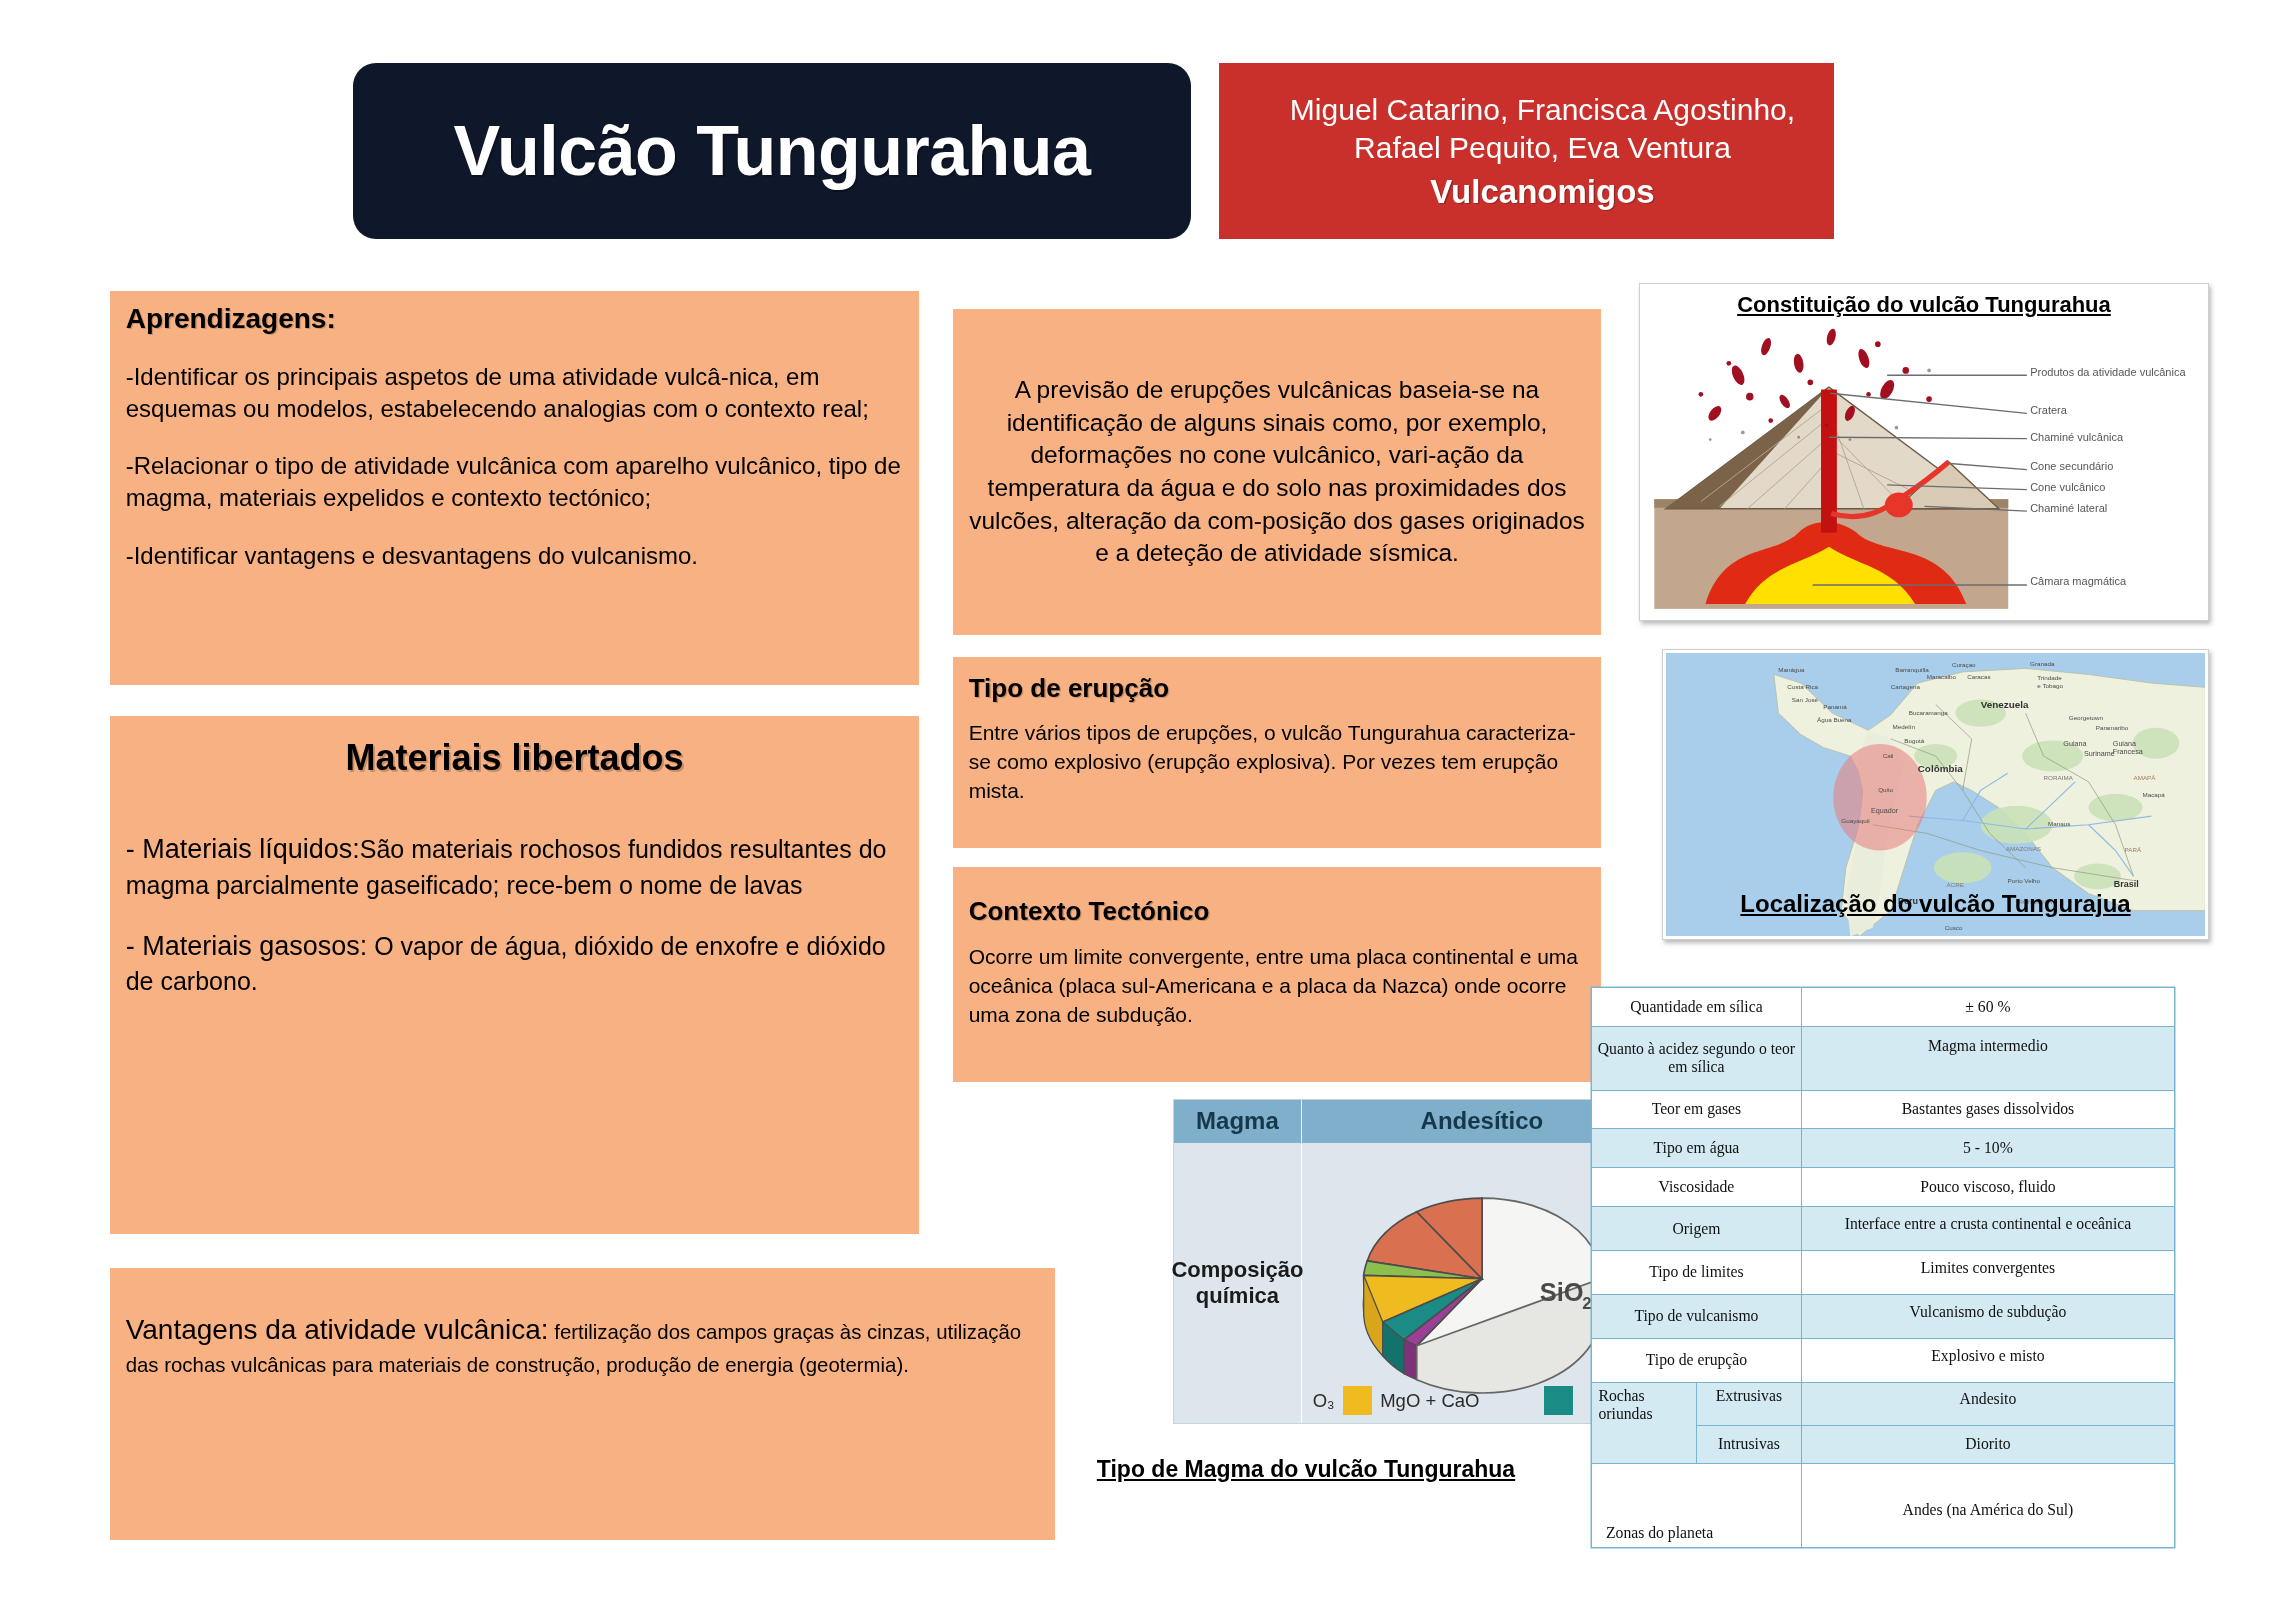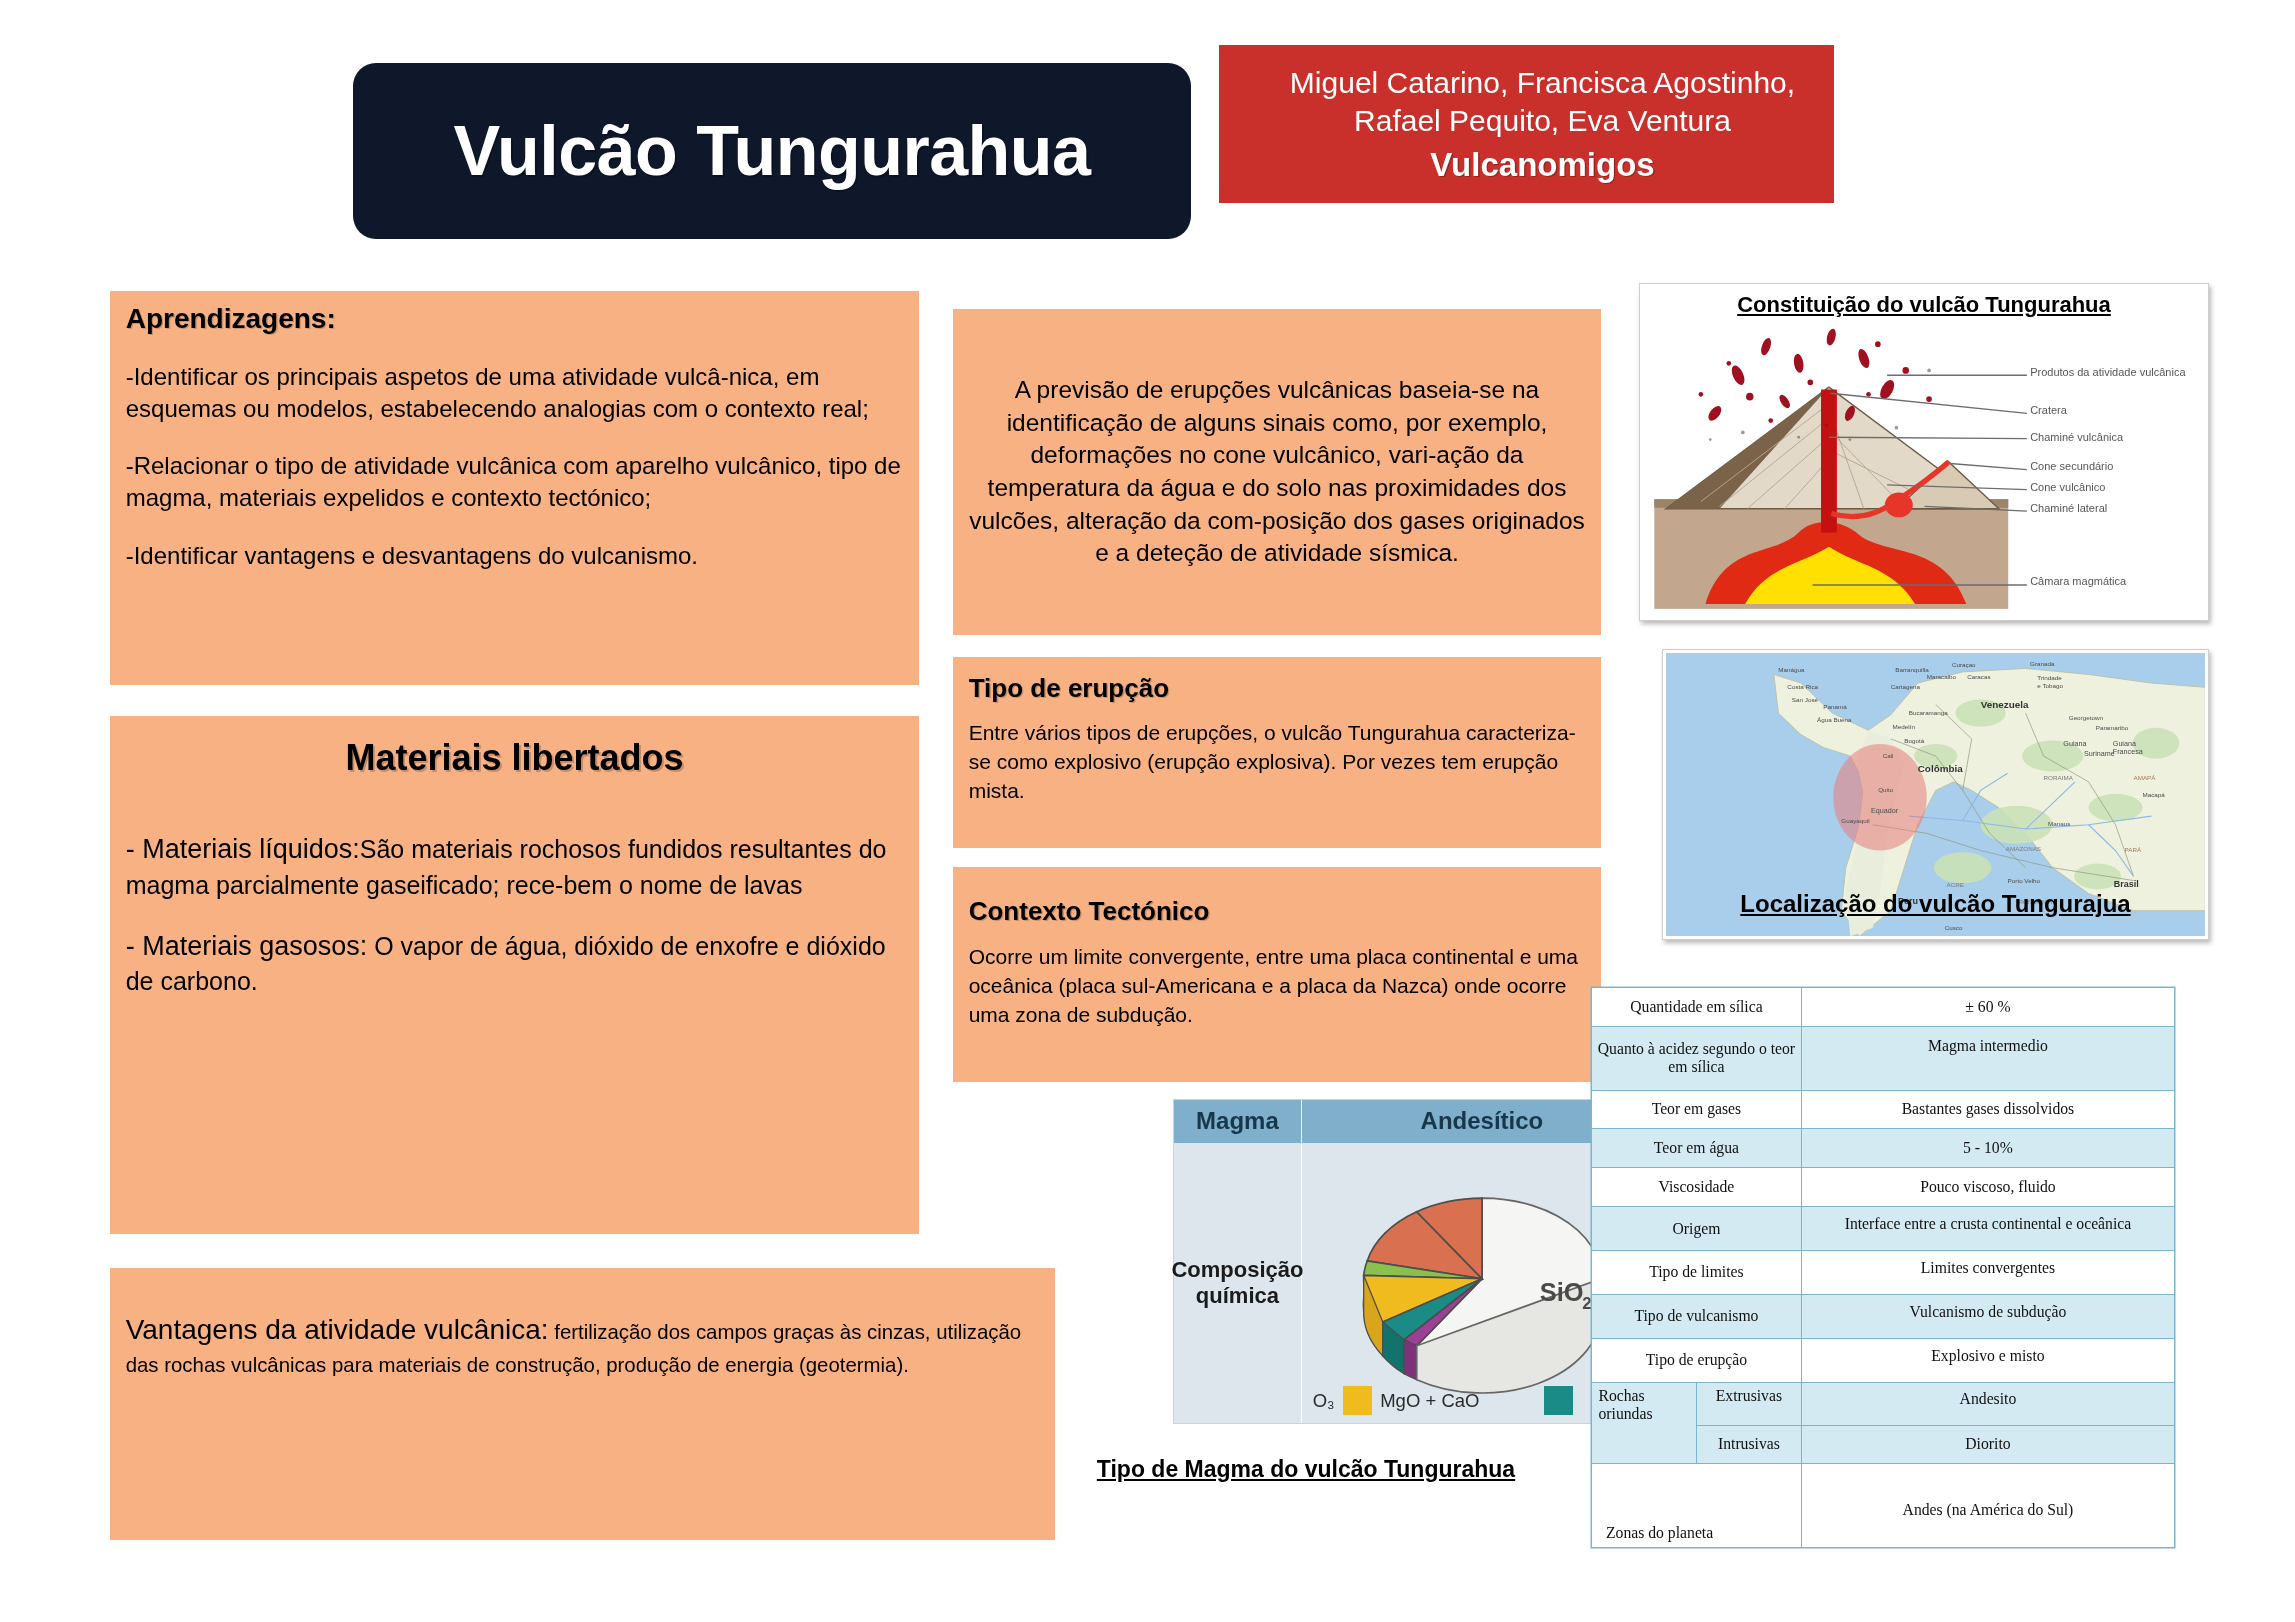--- a/index.html
+++ b/index.html
@@ -81,21 +81,21 @@
   .ptable td.sub{width:18%;}
   .tbl-wrap{box-shadow:0 0 0 0.5px #79B6CE;}
 </style>
 </head>
 <body>
 
 <div class="abs hdr-title" style="left:353px;top:63px;width:838px;height:176px;">
   <span>Vulcão Tungurahua</span>
 </div>
 
-<div class="abs hdr-authors" style="left:1219px;top:45px;width:615px;height:158px;padding-left:32px;">
+<div class="abs hdr-authors" style="left:1219px;top:63px;width:615px;height:176px;padding-left:32px;">
   <div class="names">Miguel Catarino, Francisca Agostinho, Rafael Pequito, Eva Ventura</div>
   <div class="team">Vulcanomigos</div>
 </div>
 
 <div class="abs panel" style="left:110px;top:291px;width:809px;height:394px;">
   <p class="p-h t-title">Aprendizagens:</p>
   <div class="gap"></div>
   <p class="t-body">-Identificar os principais aspetos de uma atividade vulcâ-nica, em esquemas ou modelos, estabelecendo analogias com o contexto real;</p>
   <div class="gap"></div>
   <p class="t-body">-Relacionar o tipo de atividade vulcânica com aparelho vulcânico, tipo de magma, materiais expelidos e contexto tectónico;</p>
@@ -353,21 +353,21 @@
       </tr>
       <tr class="alt">
         <td class="k" colspan="2">Quanto à acidez segundo o teor em sílica</td>
         <td style="vertical-align:top;padding-top:10.2px;">Magma intermedio</td>
       </tr>
       <tr>
         <td class="k" colspan="2">Teor em gases</td>
         <td>Bastantes gases dissolvidos</td>
       </tr>
       <tr class="alt">
-        <td class="k" colspan="2">Teor em água</td>
+        <td class="k" colspan="2">Tipo em água</td>
         <td>5 - 10%</td>
       </tr>
       <tr>
         <td class="k" colspan="2">Viscosidade</td>
         <td>Pouco viscoso, fluido</td>
       </tr>
       <tr class="alt">
         <td class="k" colspan="2">Origem</td>
         <td style="vertical-align:top;padding-top:8.3px;">Interface entre a crusta continental e oceânica</td>
       </tr>

